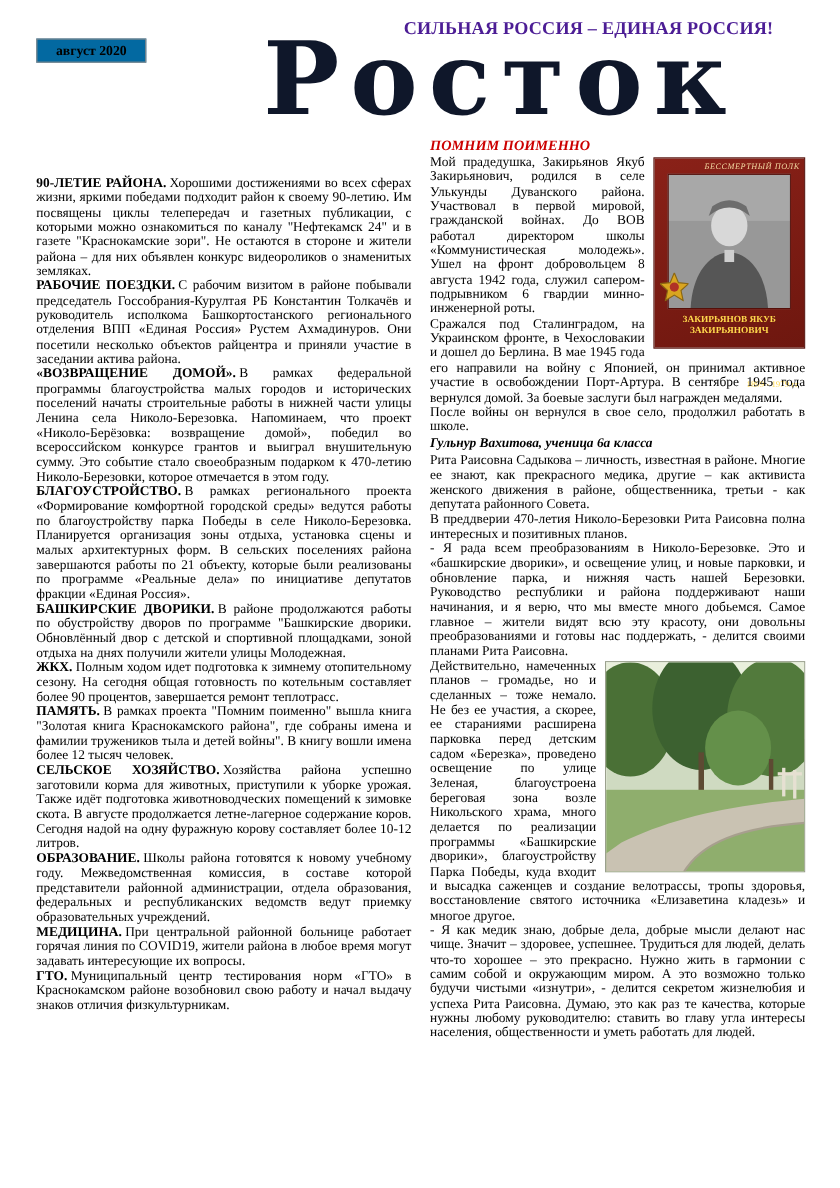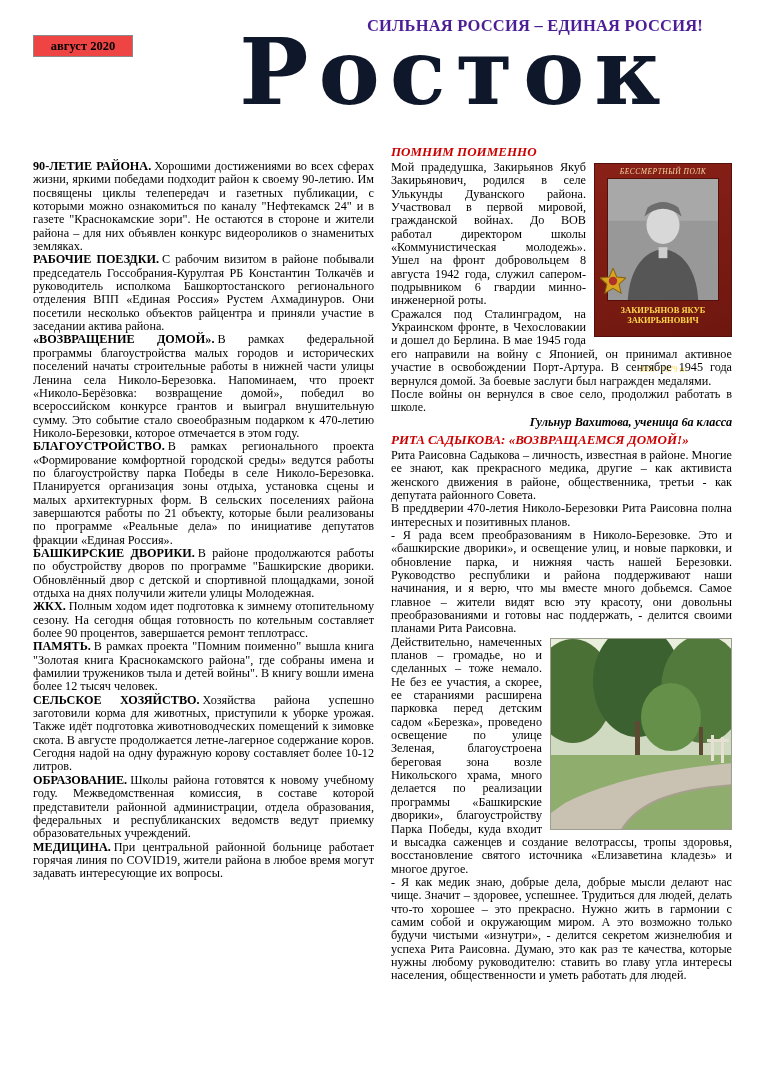--- a/index.html
+++ b/index.html
@@ -11,45 +11,45 @@
   }
   
   .slogan {
     position: absolute; left: 318px; top: 16px; width: 434px;
     text-align: center; font-size: 16.5px; font-weight: bold;
     color: #4c1d95; letter-spacing: .2px; white-space: nowrap;
   }
   .date-box {
     position: absolute; left: 33px; top: 35px; width: 100px; height: 22px;
     border: 1px solid #8a8a8a; font-size: 12.5px; font-weight: bold;
-    text-align: center; line-height: 20px; background: #ef4444;
+    text-align: center; line-height: 20px; background: #0369a1;
   }
   .emblem { position: absolute; left: 38px; top: 61px; width: 90px; height: 78px; }
   .masthead {
     position: absolute; left: 160px; top: 24px; width: 590px;
     text-align: center; font-family: "DejaVu Serif", serif;
     font-weight: bold; font-size: 92px; line-height: 1.05;
     color: #0f172a; letter-spacing: 10px;
   }
   
   .col { position: absolute; font-size: 12.2px; line-height: 13.35px; text-align: justify; }
   .col-left  { left: 33px;  top: 160px; width: 341px; }
-  .col-right { left: 391px; top: 144px; width: 341px; }
+  .col-right { left: 391px; top: 124px; width: 341px; }
   h2.section {
     margin: 0 0 2px 0; font-size: 13px; font-weight: bold; font-style: italic;
     color: #cc0000; text-align: left; line-height: 15px;
   }
   p.para { margin: 0; }
   b.lead { padding-right: 3px; }
-  .signature { text-align: right; font-weight: bold; font-style: italic; margin: 1px 0 3px; }
+  .signature { text-align: left; font-weight: bold; font-style: italic; margin: 1px 0 3px; }
   
   .photo-portrait {
     float: right; width: 138px; height: 174px; margin: 2px 0 3px 8px;
     background: linear-gradient(160deg, #8a2118, #6e170f);
-    border: 1px solid #54100a; padding: 3px 4px; display: flex; flex-direction: column;
+    border: 1px solid #54100a; padding: 3px 4px; display: flex; flex-direction: column; align-items: flex-end;
   }
   .pp-top { color: #f3d9a2; font-size: 7.5px; font-style: italic; text-align: center; line-height: 9px; letter-spacing: .5px; }
   .pp-img { flex: 1; margin: 2px 8px; position: relative; background: #9a9a9a; overflow: visible; border: 1px solid #55100a; }
   .pp-img svg.portrait { display: block; width: 100%; height: 100%; }
   .order-star { position: absolute; left: -8px; bottom: 6px; }
   .pp-name  { color: #ffd84d; font-weight: bold; font-size: 8.5px; text-align: center; line-height: 10px; margin-top: 2px; }
   .pp-years { color: #ffd84d; font-size: 8px; text-align: center; line-height: 9px; margin-top: 40px; }
   
   .photo-park {
     float: right; width: 182px; height: 192px; margin: 2px 0 4px 8px;
@@ -74,20 +74,21 @@
     <p class="para"><b class="lead">90-ЛЕТИЕ РАЙОНА.</b><span>Хорошими достижениями во всех сферах жизни, яркими победами подходит район к своему 90-летию. Им посвящены циклы телепередач и газетных публикации, с которыми можно ознакомиться по каналу "Нефтекамск 24" и в газете "Краснокамские зори". Не остаются в стороне и жители района – для них объявлен конкурс видеороликов о знаменитых земляках.</span></p>
     <p class="para"><b class="lead">РАБОЧИЕ ПОЕЗДКИ.</b><span>С рабочим визитом в районе побывали председатель Госсобрания-Курултая РБ Константин Толкачёв и руководитель исполкома Башкортостанского регионального отделения ВПП «Единая Россия» Рустем Ахмадинуров. Они посетили несколько объектов райцентра и приняли участие в заседании актива района.</span></p>
     <p class="para"><b class="lead">«ВОЗВРАЩЕНИЕ ДОМОЙ».</b><span>В рамках федеральной программы благоустройства малых городов и исторических поселений начаты строительные работы в нижней части улицы Ленина села Николо-Березовка. Напоминаем, что проект «Николо-Берёзовка: возвращение домой», победил во всероссийском конкурсе грантов и выиграл внушительную сумму. Это событие стало своеобразным подарком к 470-летию Николо-Березовки, которое отмечается в этом году.</span></p>
     <p class="para"><b class="lead">БЛАГОУСТРОЙСТВО.</b><span>В рамках регионального проекта «Формирование комфортной городской среды» ведутся работы по благоустройству парка Победы в селе Николо-Березовка. Планируется организация зоны отдыха, установка сцены и малых архитектурных форм. В сельских поселениях района завершаются работы по 21 объекту, которые были реализованы по программе «Реальные дела» по инициативе депутатов фракции «Единая Россия».</span></p>
     <p class="para"><b class="lead">БАШКИРСКИЕ ДВОРИКИ.</b><span>В районе продолжаются работы по обустройству дворов по программе "Башкирские дворики. Обновлённый двор с детской и спортивной площадками, зоной отдыха на днях получили жители улицы Молодежная.</span></p>
     <p class="para"><b class="lead">ЖКХ.</b><span>Полным ходом идет подготовка к зимнему отопительному сезону. На сегодня общая готовность по котельным составляет более 90 процентов, завершается ремонт теплотрасс.</span></p>
     <p class="para"><b class="lead">ПАМЯТЬ.</b><span>В рамках проекта "Помним поименно" вышла книга "Золотая книга Краснокамского района", где собраны имена и фамилии тружеников тыла и детей войны". В книгу вошли имена более 12 тысяч человек.</span></p>
     <p class="para"><b class="lead">СЕЛЬСКОЕ ХОЗЯЙСТВО.</b><span>Хозяйства района успешно заготовили корма для животных, приступили к уборке урожая. Также идёт подготовка животноводческих помещений к зимовке скота. В августе продолжается летне-лагерное содержание коров. Сегодня надой на одну фуражную корову составляет более 10-12 литров.</span></p>
     <p class="para"><b class="lead">ОБРАЗОВАНИЕ.</b><span>Школы района готовятся к новому учебному году. Межведомственная комиссия, в составе которой представители районной администрации, отдела образования, федеральных и республиканских ведомств ведут приемку образовательных учреждений.</span></p>
     <p class="para"><b class="lead">МЕДИЦИНА.</b><span>При центральной районной больнице работает горячая линия по COVID19, жители района в любое время могут задавать интересующие их вопросы.</span></p>
+    <p class="para"><b class="lead">ГТО.</b><span>Муниципальный центр тестирования норм «ГТО» в Краснокамском районе возобновил свою работу и начал выдачу знаков отличия физкультурникам.</span></p>
   </section>
 
   <section class="col col-right">
 
     <h2 class="section">ПОМНИМ ПОИМЕННО</h2>
 
     <div class="photo-portrait">
       <div class="pp-top">БЕССМЕРТНЫЙ ПОЛК</div>
       <div class="pp-img">
         <svg class="portrait" viewBox="0 0 100 110" preserveAspectRatio="none" aria-hidden="true">
@@ -106,21 +107,20 @@
       <div class="pp-name">ЗАКИРЬЯНОВ ЯКУБ ЗАКИРЬЯНОВИЧ</div>
       <div class="pp-years">1899 - 1979 гг.</div>
     </div>
 
     <p class="para">Мой прадедушка, Закирьянов Якуб Закирьянович, родился в селе Улькунды Дуванского района. Участвовал в первой мировой, гражданской войнах. До ВОВ работал директором школы «Коммунистическая молодежь». Ушел на фронт добровольцем 8 августа 1942 года, служил сапером-подрывником 6 гвардии минно-инженерной роты.</p>
     <p class="para">Сражался под Сталинградом, на Украинском фронте, в Чехословакии и дошел до Берлина. В мае 1945 года его направили на войну с Японией, он принимал активное участие в освобождении Порт-Артура. В сентябре 1945 года вернулся домой. За боевые заслуги был награжден медалями.</p>
     <p class="para">После войны он вернулся в свое село, продолжил работать в школе.</p>
 
     <div class="signature">Гульнур Вахитова, ученица 6а класса</div>
 
-    <h2 class="section">РИТА САДЫКОВА: «ВОЗВРАЩАЕМСЯ ДОМОЙ!»</h2>
 
     <p class="para">Рита Раисовна Садыкова – личность, известная в районе. Многие ее знают, как прекрасного медика, другие – как активиста женского движения в районе, общественника, третьи - как депутата районного Совета.</p>
     <p class="para">В преддверии 470-летия Николо-Березовки Рита Раисовна полна интересных и позитивных планов.</p>
     <p class="para">- Я рада всем преобразованиям в Николо-Березовке. Это и «башкирские дворики», и освещение улиц, и новые парковки, и обновление парка, и нижняя часть нашей Березовки. Руководство республики и района поддерживают наши начинания, и я верю, что мы вместе много добьемся. Самое главное – жители видят всю эту красоту, они довольны преобразованиями и готовы нас поддержать, - делится своими планами Рита Раисовна.</p>
 
     <div class="photo-park">
       <svg width="182" height="192" viewBox="0 0 182 192" aria-hidden="true">
         <rect width="182" height="192" fill="#cfdac1"></rect>
         <rect width="182" height="70" fill="#e9efdc"></rect>
         <ellipse cx="22" cy="52" rx="40" ry="52" fill="#4a7036"></ellipse>

